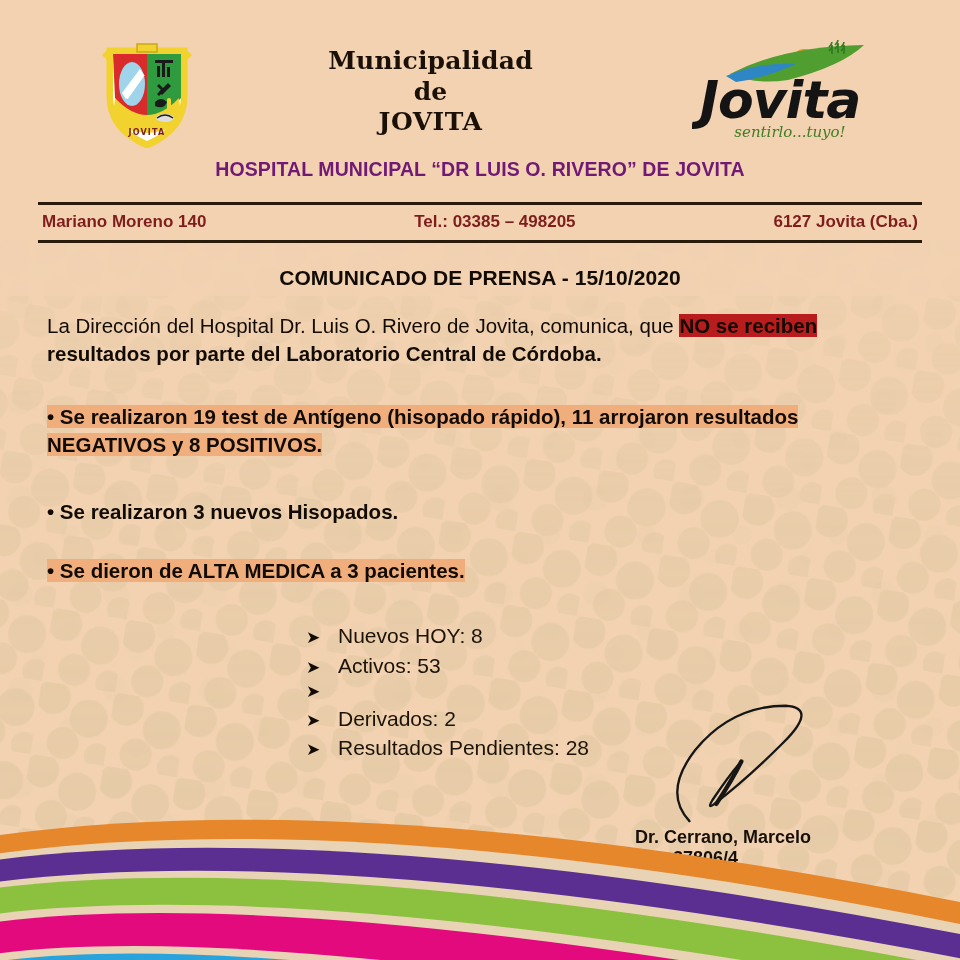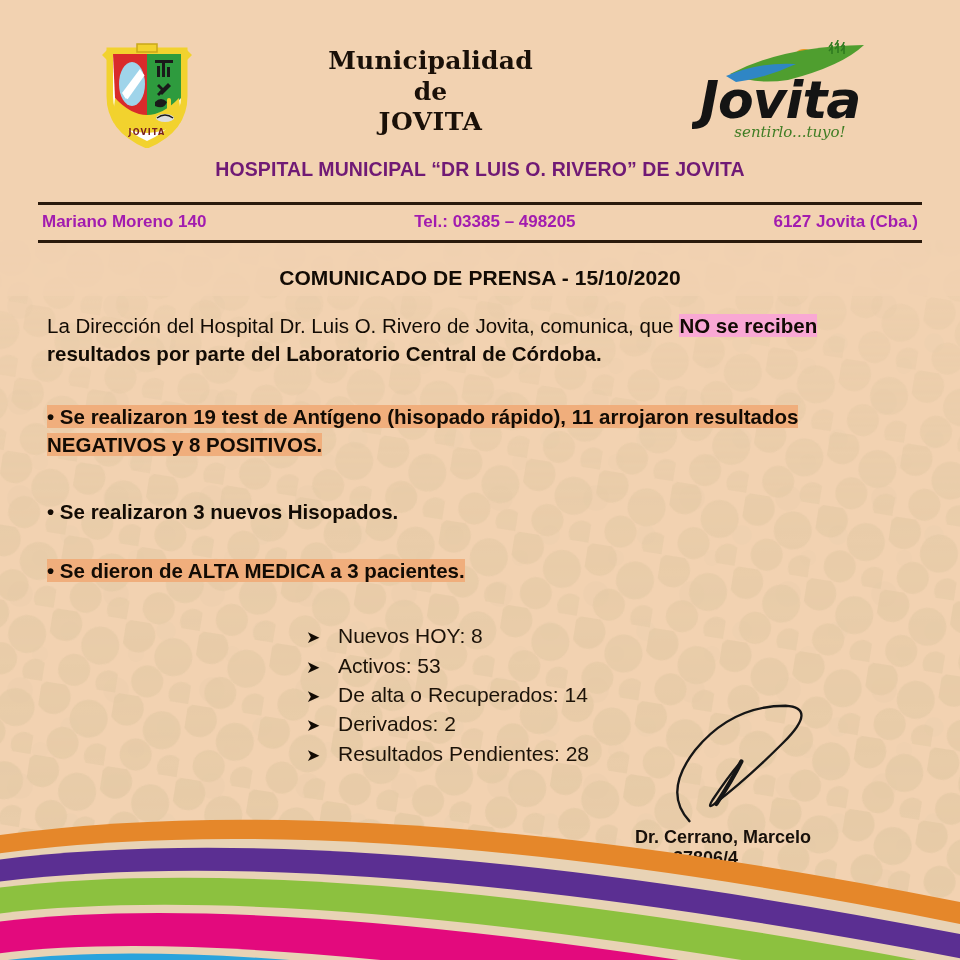--- a/index.html
+++ b/index.html
@@ -81,21 +81,21 @@
     z-index: 2;
     margin: 12px 38px 0 38px;
     border-top: 3px solid #2a1a0c;
     border-bottom: 3px solid #2a1a0c;
     padding: 7px 4px 8px 4px;
     display: flex;
     justify-content: space-between;
     align-items: center;
     font-weight: bold;
     font-size: 17px;
-    color: #a21caf;
+    color: #7f1d1d;
   }
   #address-bar .addr-center { margin-left: 10px; }
 
   
   #content {
     position: relative;
     z-index: 2;
     padding: 0 34px;
     color: #120b04;
   }
@@ -107,21 +107,21 @@
     margin-top: 23px;
     letter-spacing: .1px;
   }
 
   .para {
     font-size: 20.5px;
     line-height: 1.38;
     margin-top: 22px;
     padding-left: 13px;
   }
-  .para .hl { background: #f9a8d4; }
+  .para .hl { background: #b91c1c; }
   .para .bold { font-weight: bold; }
 
   .bullet {
     font-size: 20.5px;
     line-height: 1.40;
     font-weight: bold;
     padding-left: 13px;
   }
   .bullet .hl { background: #f0ae7c; }
   .b1 { margin-top: 34px; }
@@ -306,21 +306,20 @@
       <div class="row">
         <span class="arrow">➤</span>
         <span>Nuevos HOY: 8</span>
       </div>
       <div class="row">
         <span class="arrow">➤</span>
         <span>Activos: 53</span>
       </div>
       <div class="row">
         <span class="arrow">➤</span>
-        <span>De alta o Recuperados: 14</span>
       </div>
       <div class="row">
         <span class="arrow">➤</span>
         <span>Derivados: 2</span>
       </div>
       <div class="row">
         <span class="arrow">➤</span>
         <span>Resultados Pendientes: 28</span>
       </div>
     </div>

